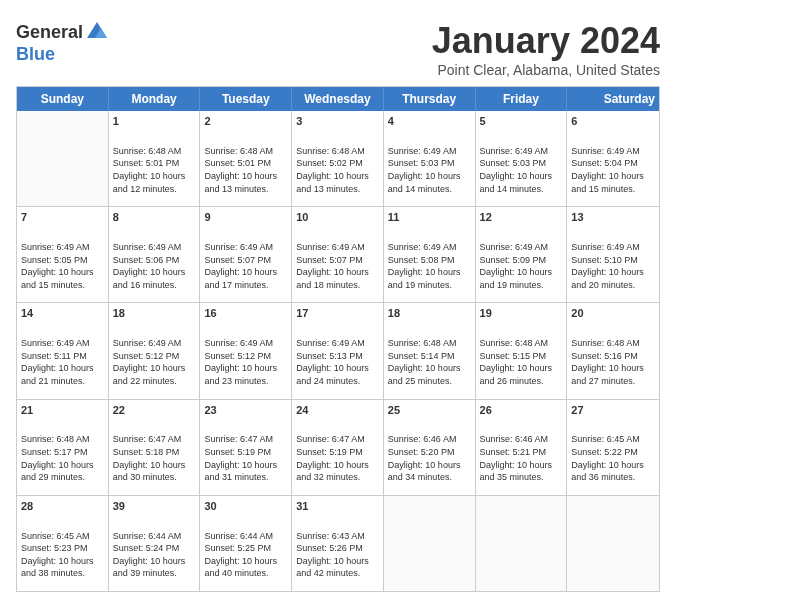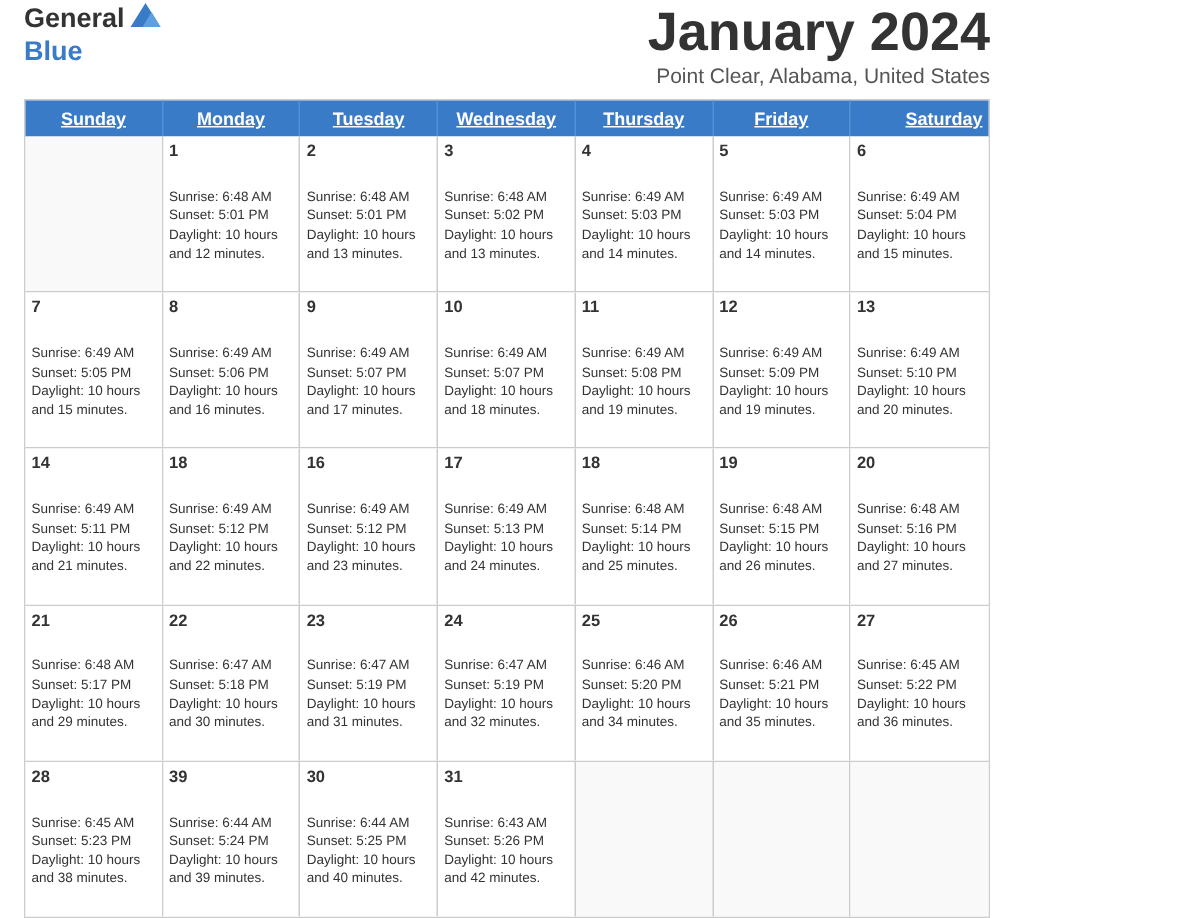--- a/index.html
+++ b/index.html
@@ -6,21 +6,21 @@
     body {
       font-family: Arial, sans-serif;
       background: #fff;
       width: 792px;
       height: 612px;
       overflow: hidden;
     }
     .page {
       width: 676px;
       height: 612px;
-      padding: 0 16px;
+      padding: 20px 16px;
       display: flex;
       flex-direction: column;
     }
     .header {
       display: flex;
       justify-content: space-between;
       align-items: flex-start;
       margin-bottom: 8px;
     }
     .logo {
@@ -65,21 +65,20 @@
       grid-template-columns: repeat(7, 1fr);
       background-color: #3a7bc8;
     }
     .cal-header-cell {
       color: #fff;
       font-size: 12px;
       font-weight: bold;
       padding: 5px 4px;
       text-align: center;
       border-right: 1px solid #5591d4;
-      text-decoration: underline;
     }
     .cal-header-cell:last-child { border-right: none; text-align: right; }
     .cal-body {
       flex: 1;
       display: flex;
       flex-direction: column;
     }
     .cal-week {
       display: grid;
       grid-template-columns: repeat(7, 1fr);

